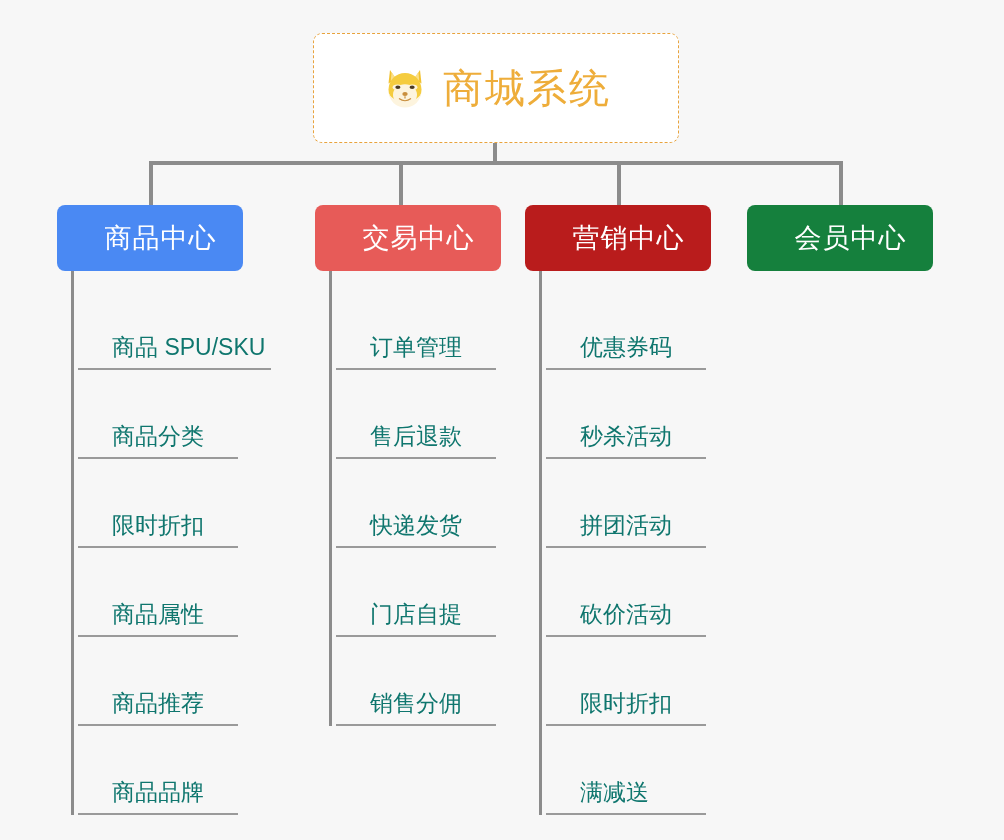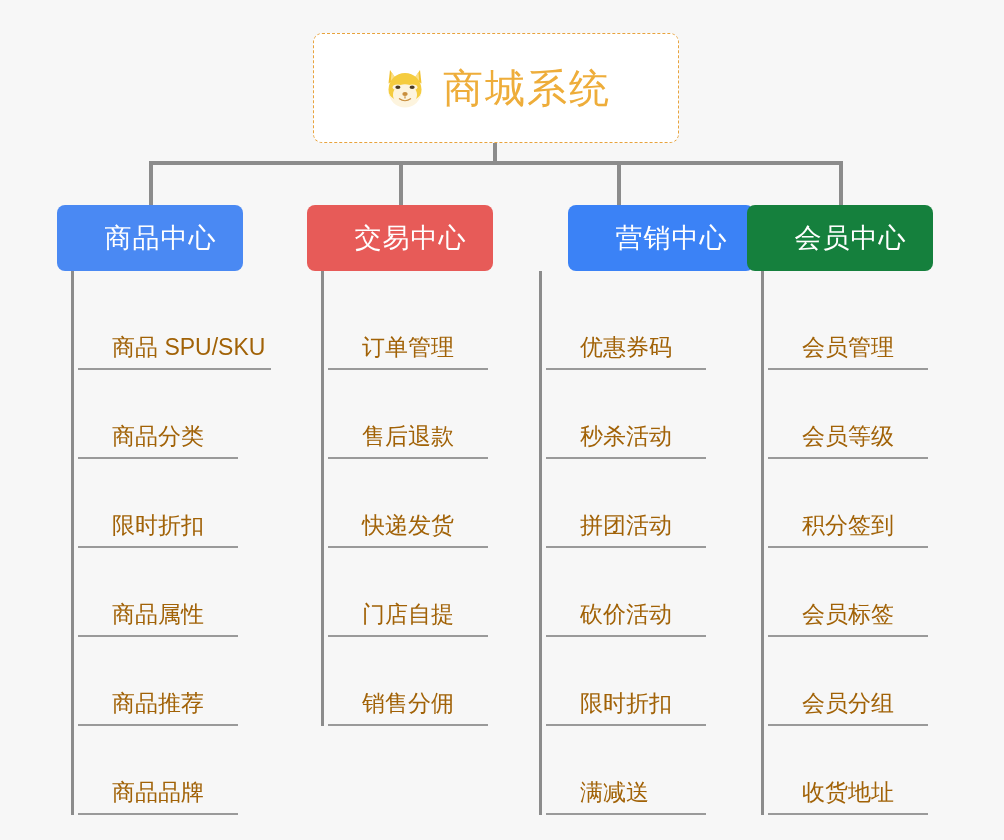--- a/index.html
+++ b/index.html
@@ -77,62 +77,62 @@
   .conn-drop.d2 { left: 399px; }
   .conn-drop.d3 { left: 617px; }
   .conn-drop.d4 { left: 839px; }
 
   
   .column {
     position: absolute;
     top: 205px;
   }
   .column.c1 { left: 57px;  width: 228px; }
-  .column.c2 { left: 307px; width: 228px; }
+  .column.c2 { left: 315px; width: 228px; }
   .column.c3 { left: 525px; width: 228px; }
   .column.c4 { left: 747px; width: 228px; }
 
   .cat-header {
     width: 186px;
     height: 66px;
     box-sizing: border-box;
     border-radius: 8px;
     display: flex;
     align-items: center;
     justify-content: center;
     color: #ffffff;
     font-size: 27px;
     letter-spacing: 1px;
     white-space: nowrap;
     padding-left: 21px;
   }
   .column.c1 .cat-header { background: #4a89f3; }
   .column.c2 .cat-header { background: #e75b58; }
-  .column.c3 .cat-header { background: #3b82f6; margin-left: 43px; }
+  .column.c3 .cat-header { background: #b91c1c; }
   .column.c4 .cat-header { background: #15803d; }
 
   
   .leaf-list {
     position: relative;
     margin-left: 14px;
     padding-top: 10px;
     border-left: 3px solid #8c8c8c;
   }
   .leaf-item {
     position: relative;
     height: 89px;
     box-sizing: border-box;
     display: flex;
     align-items: flex-end;
     padding-left: 38px;
   }
   .leaf-item .leaf-label {
     display: inline-block;
     font-size: 23px;
-    color: #a16207;
+    color: #0f766e;
     line-height: 1.25;
     white-space: nowrap;
     padding: 0 6px 6px 0;
     border-bottom: 2px solid #9a9a9a;
     margin-left: -34px;
     padding-left: 34px;
     min-width: 120px;
   }
 </style>
 </head>
@@ -239,35 +239,15 @@
       <div class="leaf-item">
           <span class="leaf-label">满减送</span>
         </div>
     </div>
   </div>
 
   <div class="column c4">
     <div class="cat-header">
       <span>会员中心</span>
     </div>
-    <div class="leaf-list">
-      <div class="leaf-item">
-          <span class="leaf-label">会员管理</span>
-        </div>
-      <div class="leaf-item">
-          <span class="leaf-label">会员等级</span>
-        </div>
-      <div class="leaf-item">
-          <span class="leaf-label">积分签到</span>
-        </div>
-      <div class="leaf-item">
-          <span class="leaf-label">会员标签</span>
-        </div>
-      <div class="leaf-item">
-          <span class="leaf-label">会员分组</span>
-        </div>
-      <div class="leaf-item">
-          <span class="leaf-label">收货地址</span>
-        </div>
-    </div>
   </div>
 
 </div>
 
 </body></html>

